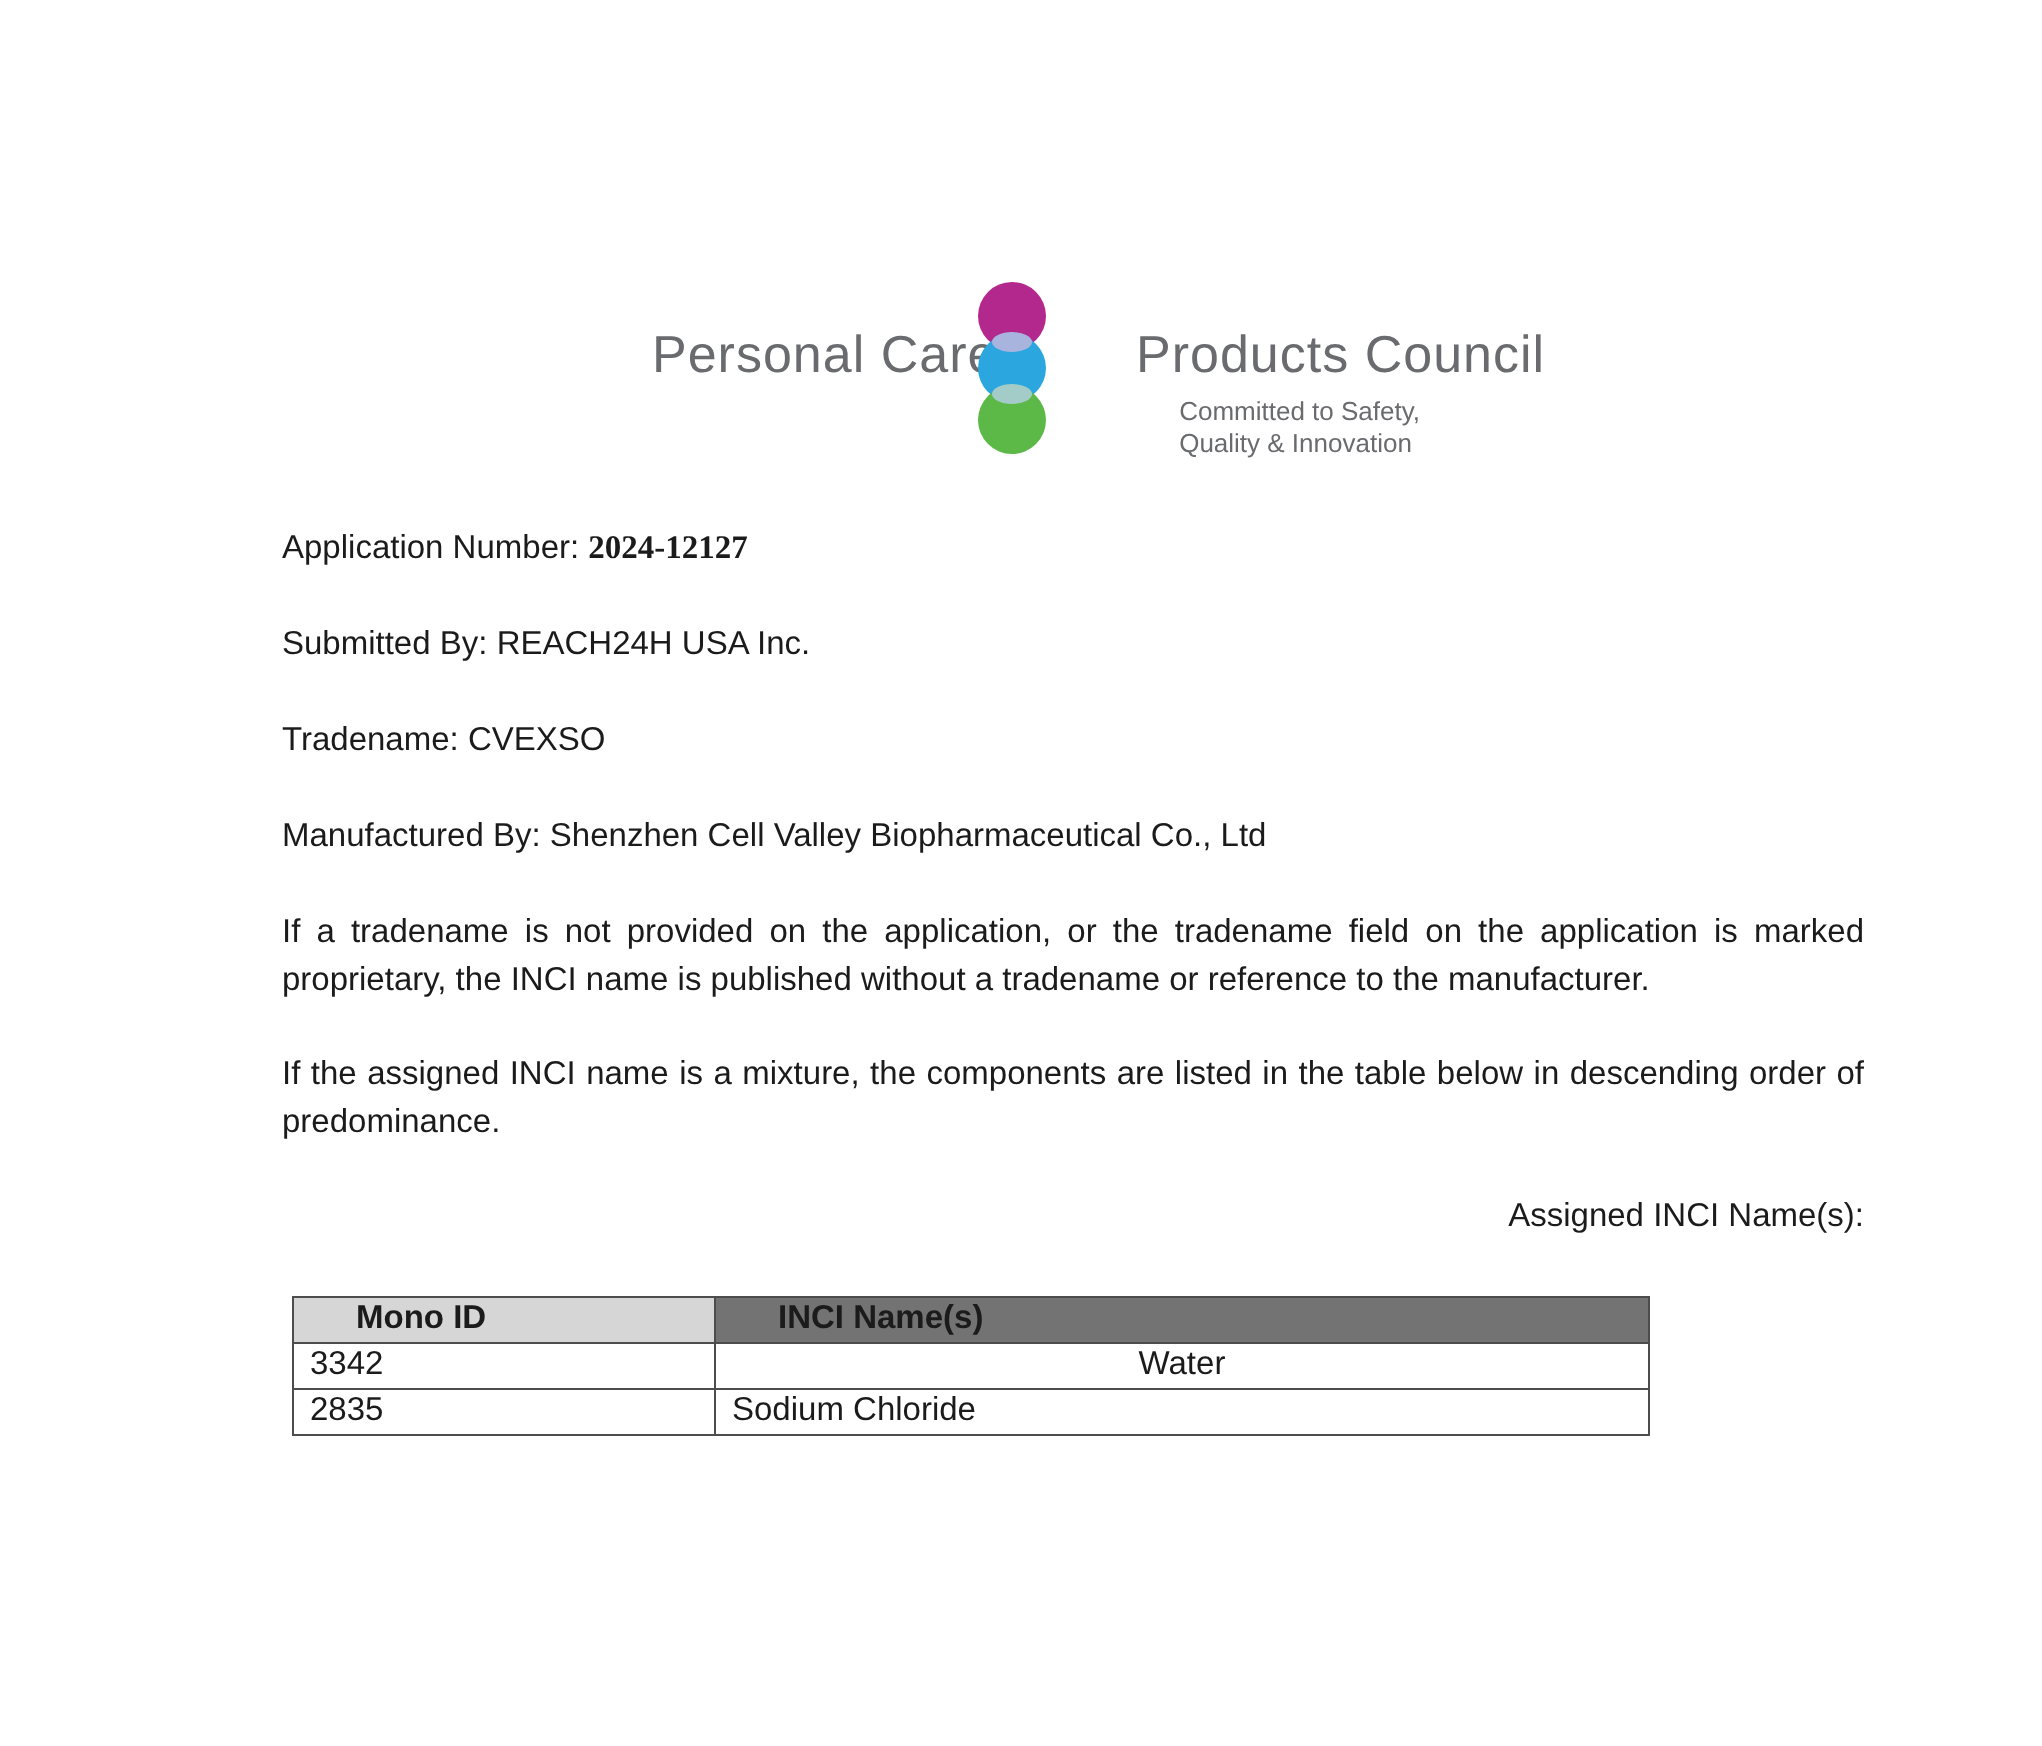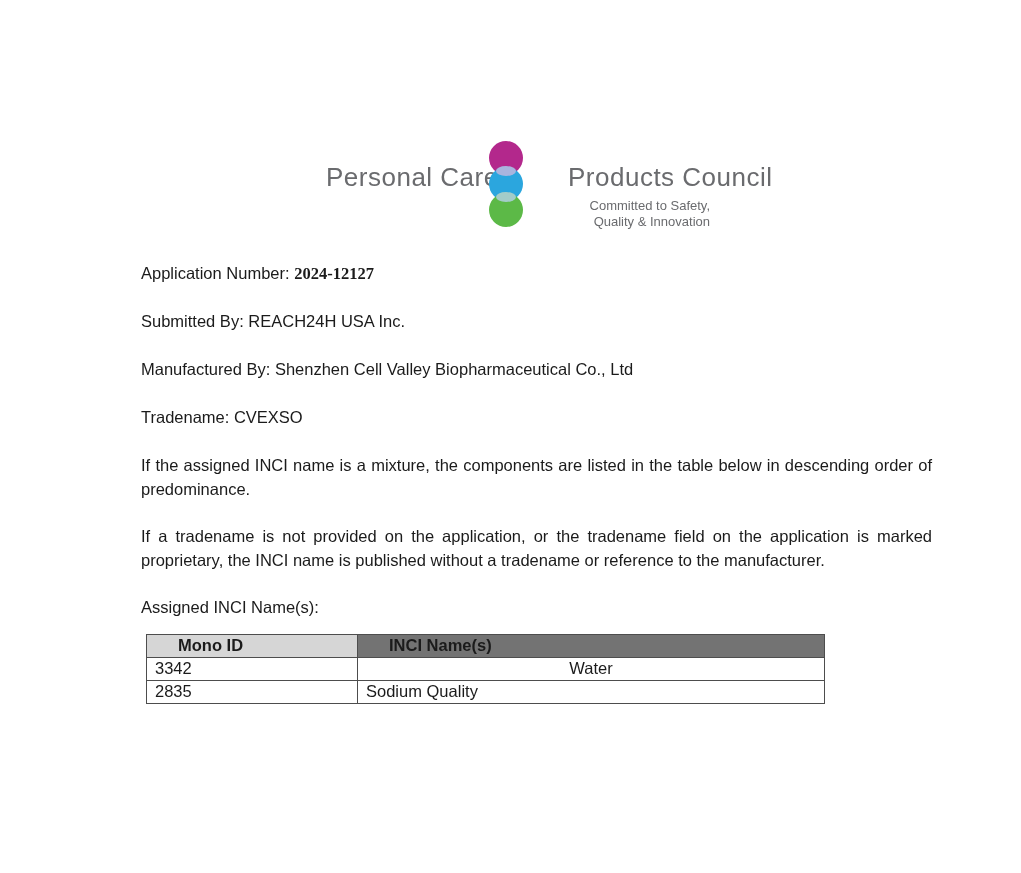--- a/index.html
+++ b/index.html
@@ -51,21 +51,21 @@
     height: 10px;
     border-radius: 50%;
     left: 170px;
   }
   .lens.top    { top: 28px; }
   .lens.bottom { top: 54px; }
   .tagline {
     position: absolute;
     top: 60px;
     right: 0;
-    text-align: right;
+    text-align: left;
     font-size: 13px;
     line-height: 15.5px;
     color: #6a6b6e;
   }
 
   
   .content {
     position: absolute;
     left: 141px;
     top: 262px;
@@ -77,21 +77,22 @@
     margin-bottom: 25px;
   }
   .field .bold { font-weight: 700; font-family: Liberation Serif, serif; }
   .para {
     line-height: 23.5px;
     margin-bottom: 24px;
     text-align: justify;
   }
   .caption {
     line-height: 23px;
-    margin-bottom: 15px;
+    margin-bottom: 28px;
+    text-align: right;
   }
 
   
   table.inci {
     margin-left: 5px;
     width: 679px;
     border-collapse: collapse;
     font-size: 16.5px;
     table-layout: fixed;
   }
@@ -137,30 +138,30 @@
 
     <div class="field">
       <span>Application Number: </span><span class="bold">2024-12127</span>
     </div>
 
     <div class="field">
       <span>Submitted By: </span><span>REACH24H USA Inc.</span>
     </div>
 
     <div class="field">
+      <span>Tradename: </span><span>CVEXSO</span>
+    </div>
+
+    <div class="field">
       <span>Manufactured By: </span><span>Shenzhen Cell Valley Biopharmaceutical Co., Ltd</span>
     </div>
 
-    <div class="field">
-      <span>Tradename: </span><span>CVEXSO</span>
-    </div>
+    <p class="para">If a tradename is not provided on the application, or the tradename field on the application is marked proprietary, the INCI name is published without a tradename or reference to the manufacturer.</p>
 
     <p class="para">If the assigned INCI name is a mixture, the components are listed in the table below in descending order of predominance.</p>
-
-    <p class="para">If a tradename is not provided on the application, or the tradename field on the application is marked proprietary, the INCI name is published without a tradename or reference to the manufacturer.</p>
 
     <div class="caption">Assigned INCI Name(s):</div>
 
     <table class="inci">
       <colgroup>
           <col class="c1">
           <col class="c2">
         </colgroup>
       <thead>
         <tr>
@@ -168,19 +169,19 @@
           <th style="background: #737373; border-color: rgb(77, 77, 77);">INCI Name(s)</th>
         </tr>
       </thead>
       <tbody>
         <tr>
           <td style="border-color: rgb(77, 77, 77);">3342</td>
           <td style="border-color: rgb(77, 77, 77); text-align: center;">Water</td>
         </tr>
         <tr>
           <td style="border-color: rgb(77, 77, 77);">2835</td>
-          <td style="border-color: rgb(77, 77, 77);">Sodium Quality</td>
+          <td style="border-color: rgb(77, 77, 77);">Sodium Chloride</td>
         </tr>
       </tbody>
     </table>
 
   </div>
 </div>
 
 </body></html>

